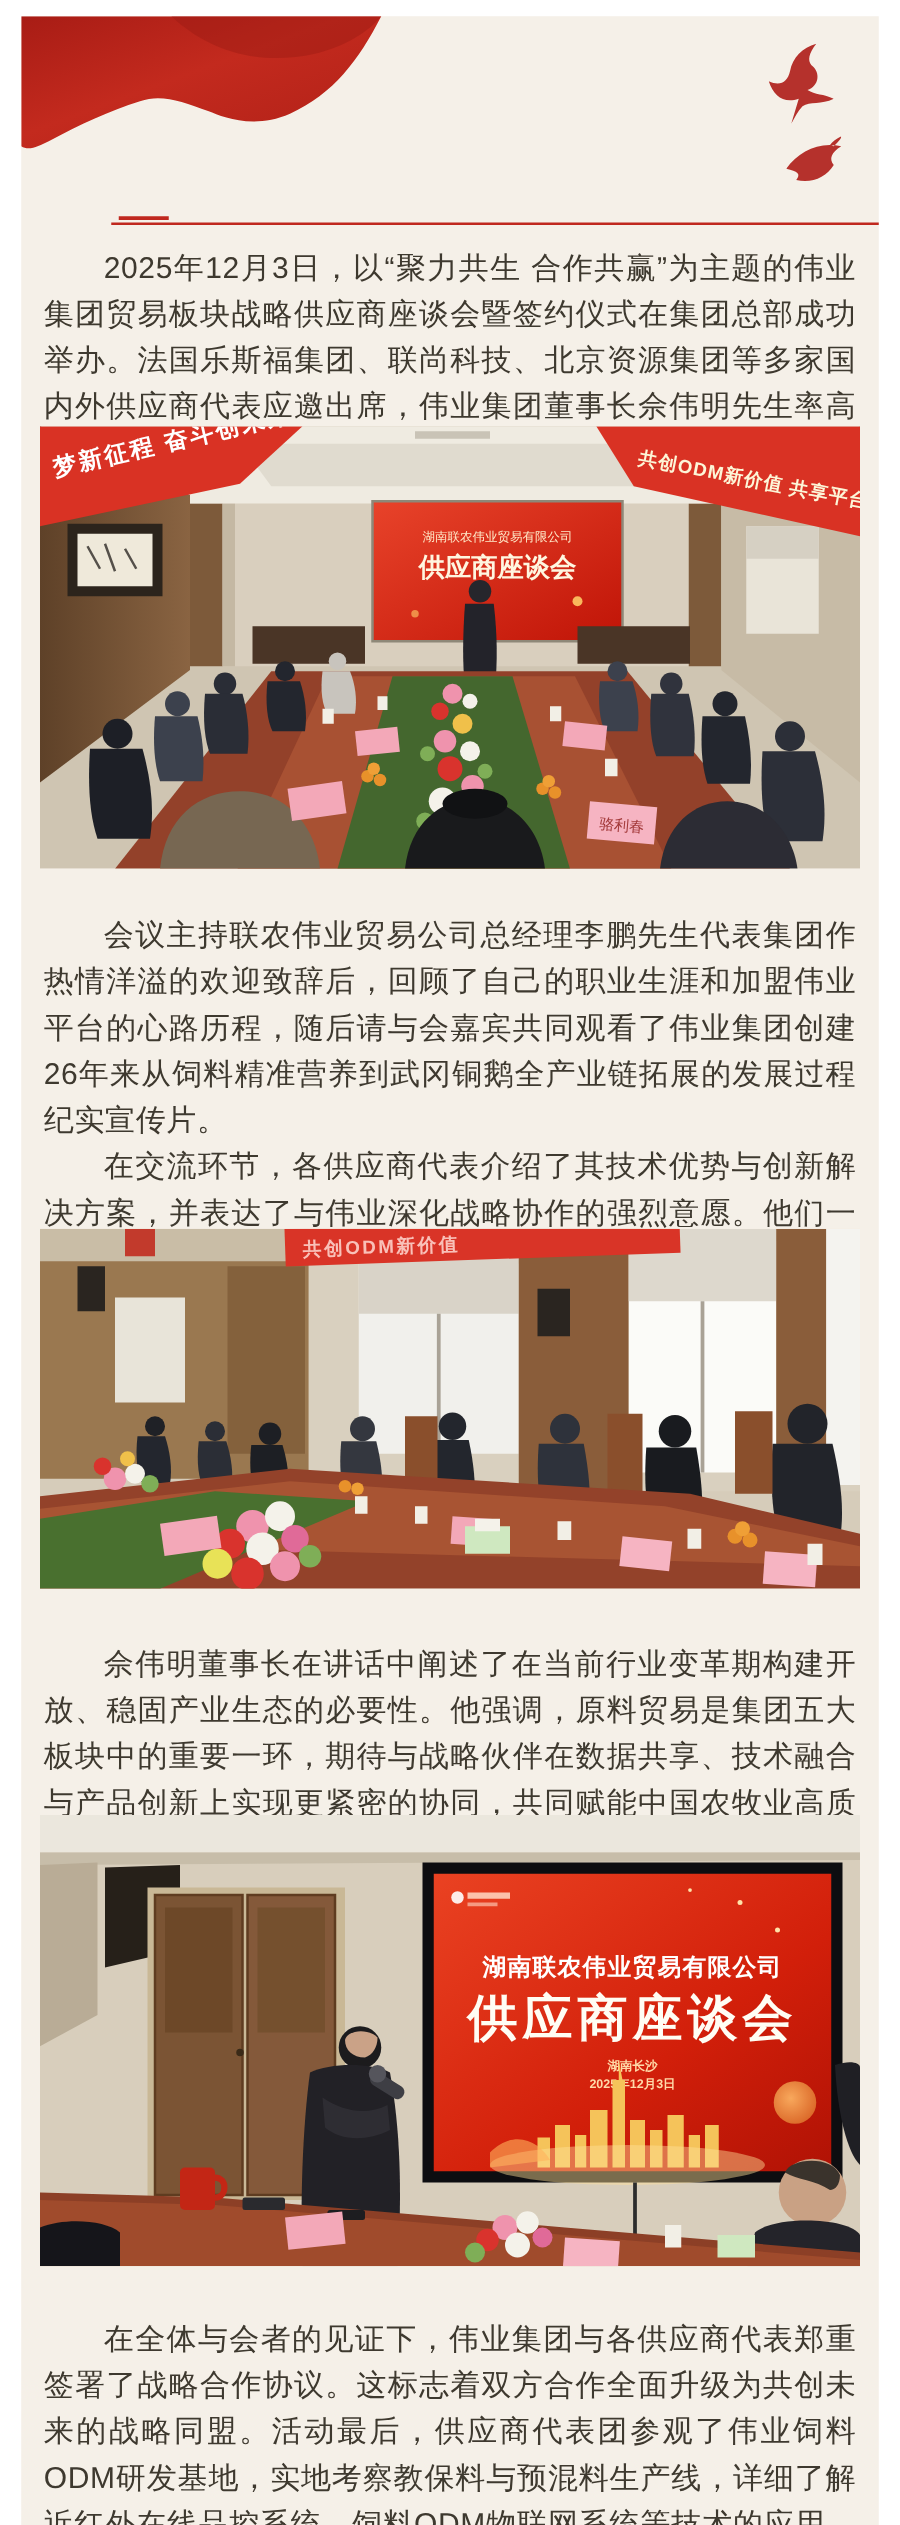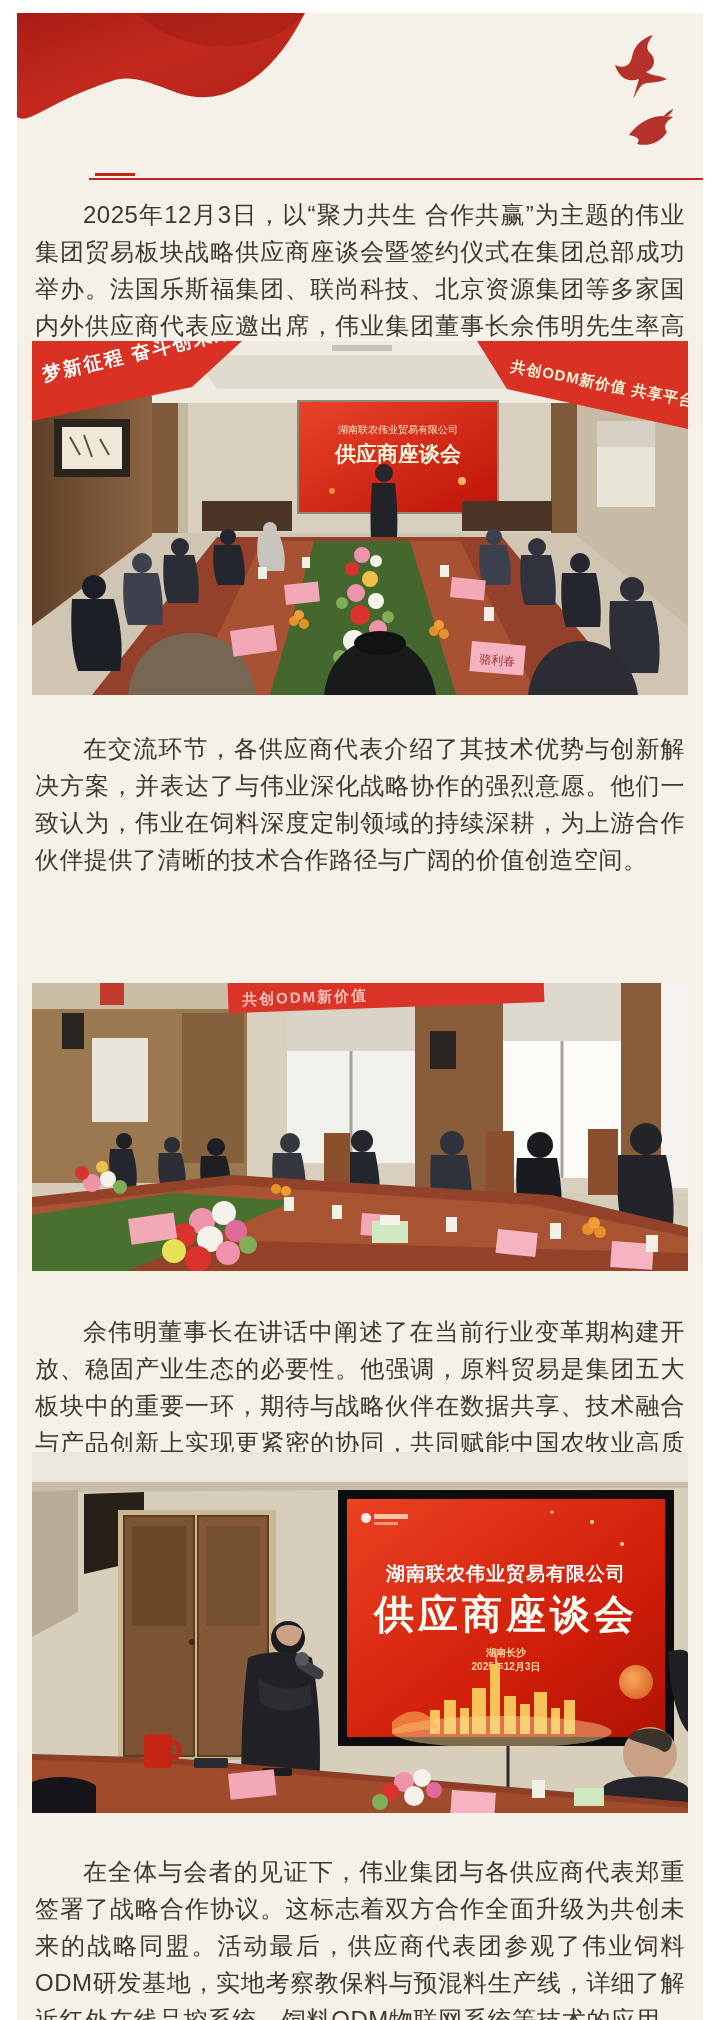--- a/index.html
+++ b/index.html
@@ -171,20 +171,21 @@
             <circle cx="272" cy="283" r="5" fill="#e8912a"></circle>
             <circle cx="267" cy="274" r="5" fill="#ef9f36"></circle>
           <circle cx="402" cy="290" r="5" fill="#e8912a"></circle>
             <circle cx="412" cy="293" r="5" fill="#e8912a"></circle>
             <circle cx="407" cy="284" r="5" fill="#ef9f36"></circle>
         </g>
       </svg>
     </div>
 
     <div class="article-text" id="p23">
+      <p>会议主持联农伟业贸易公司总经理李鹏先生代表集团作热情洋溢的欢迎致辞后，回顾了自己的职业生涯和加盟伟业平台的心路历程，随后请与会嘉宾共同观看了伟业集团创建26年来从饲料精准营养到武冈铜鹅全产业链拓展的发展过程纪实宣传片。</p>
       <p>在交流环节，各供应商代表介绍了其技术优势与创新解决方案，并表达了与伟业深化战略协作的强烈意愿。他们一致认为，伟业在饲料深度定制领域的持续深耕，为上游合作伙伴提供了清晰的技术合作路径与广阔的价值创造空间。</p>
     </div>
 
     <div class="photo" id="photo2">
       <svg width="656" height="288" viewBox="0 0 656 288">
         <rect width="656" height="288" fill="#d6ccba"></rect>
 
         <rect x="0" y="0" width="215" height="200" fill="#9a7850"></rect>
         <rect x="0" y="0" width="215" height="26" fill="#c9bda6"></rect>
         <rect x="150" y="30" width="62" height="150" fill="#84613c"></rect>

